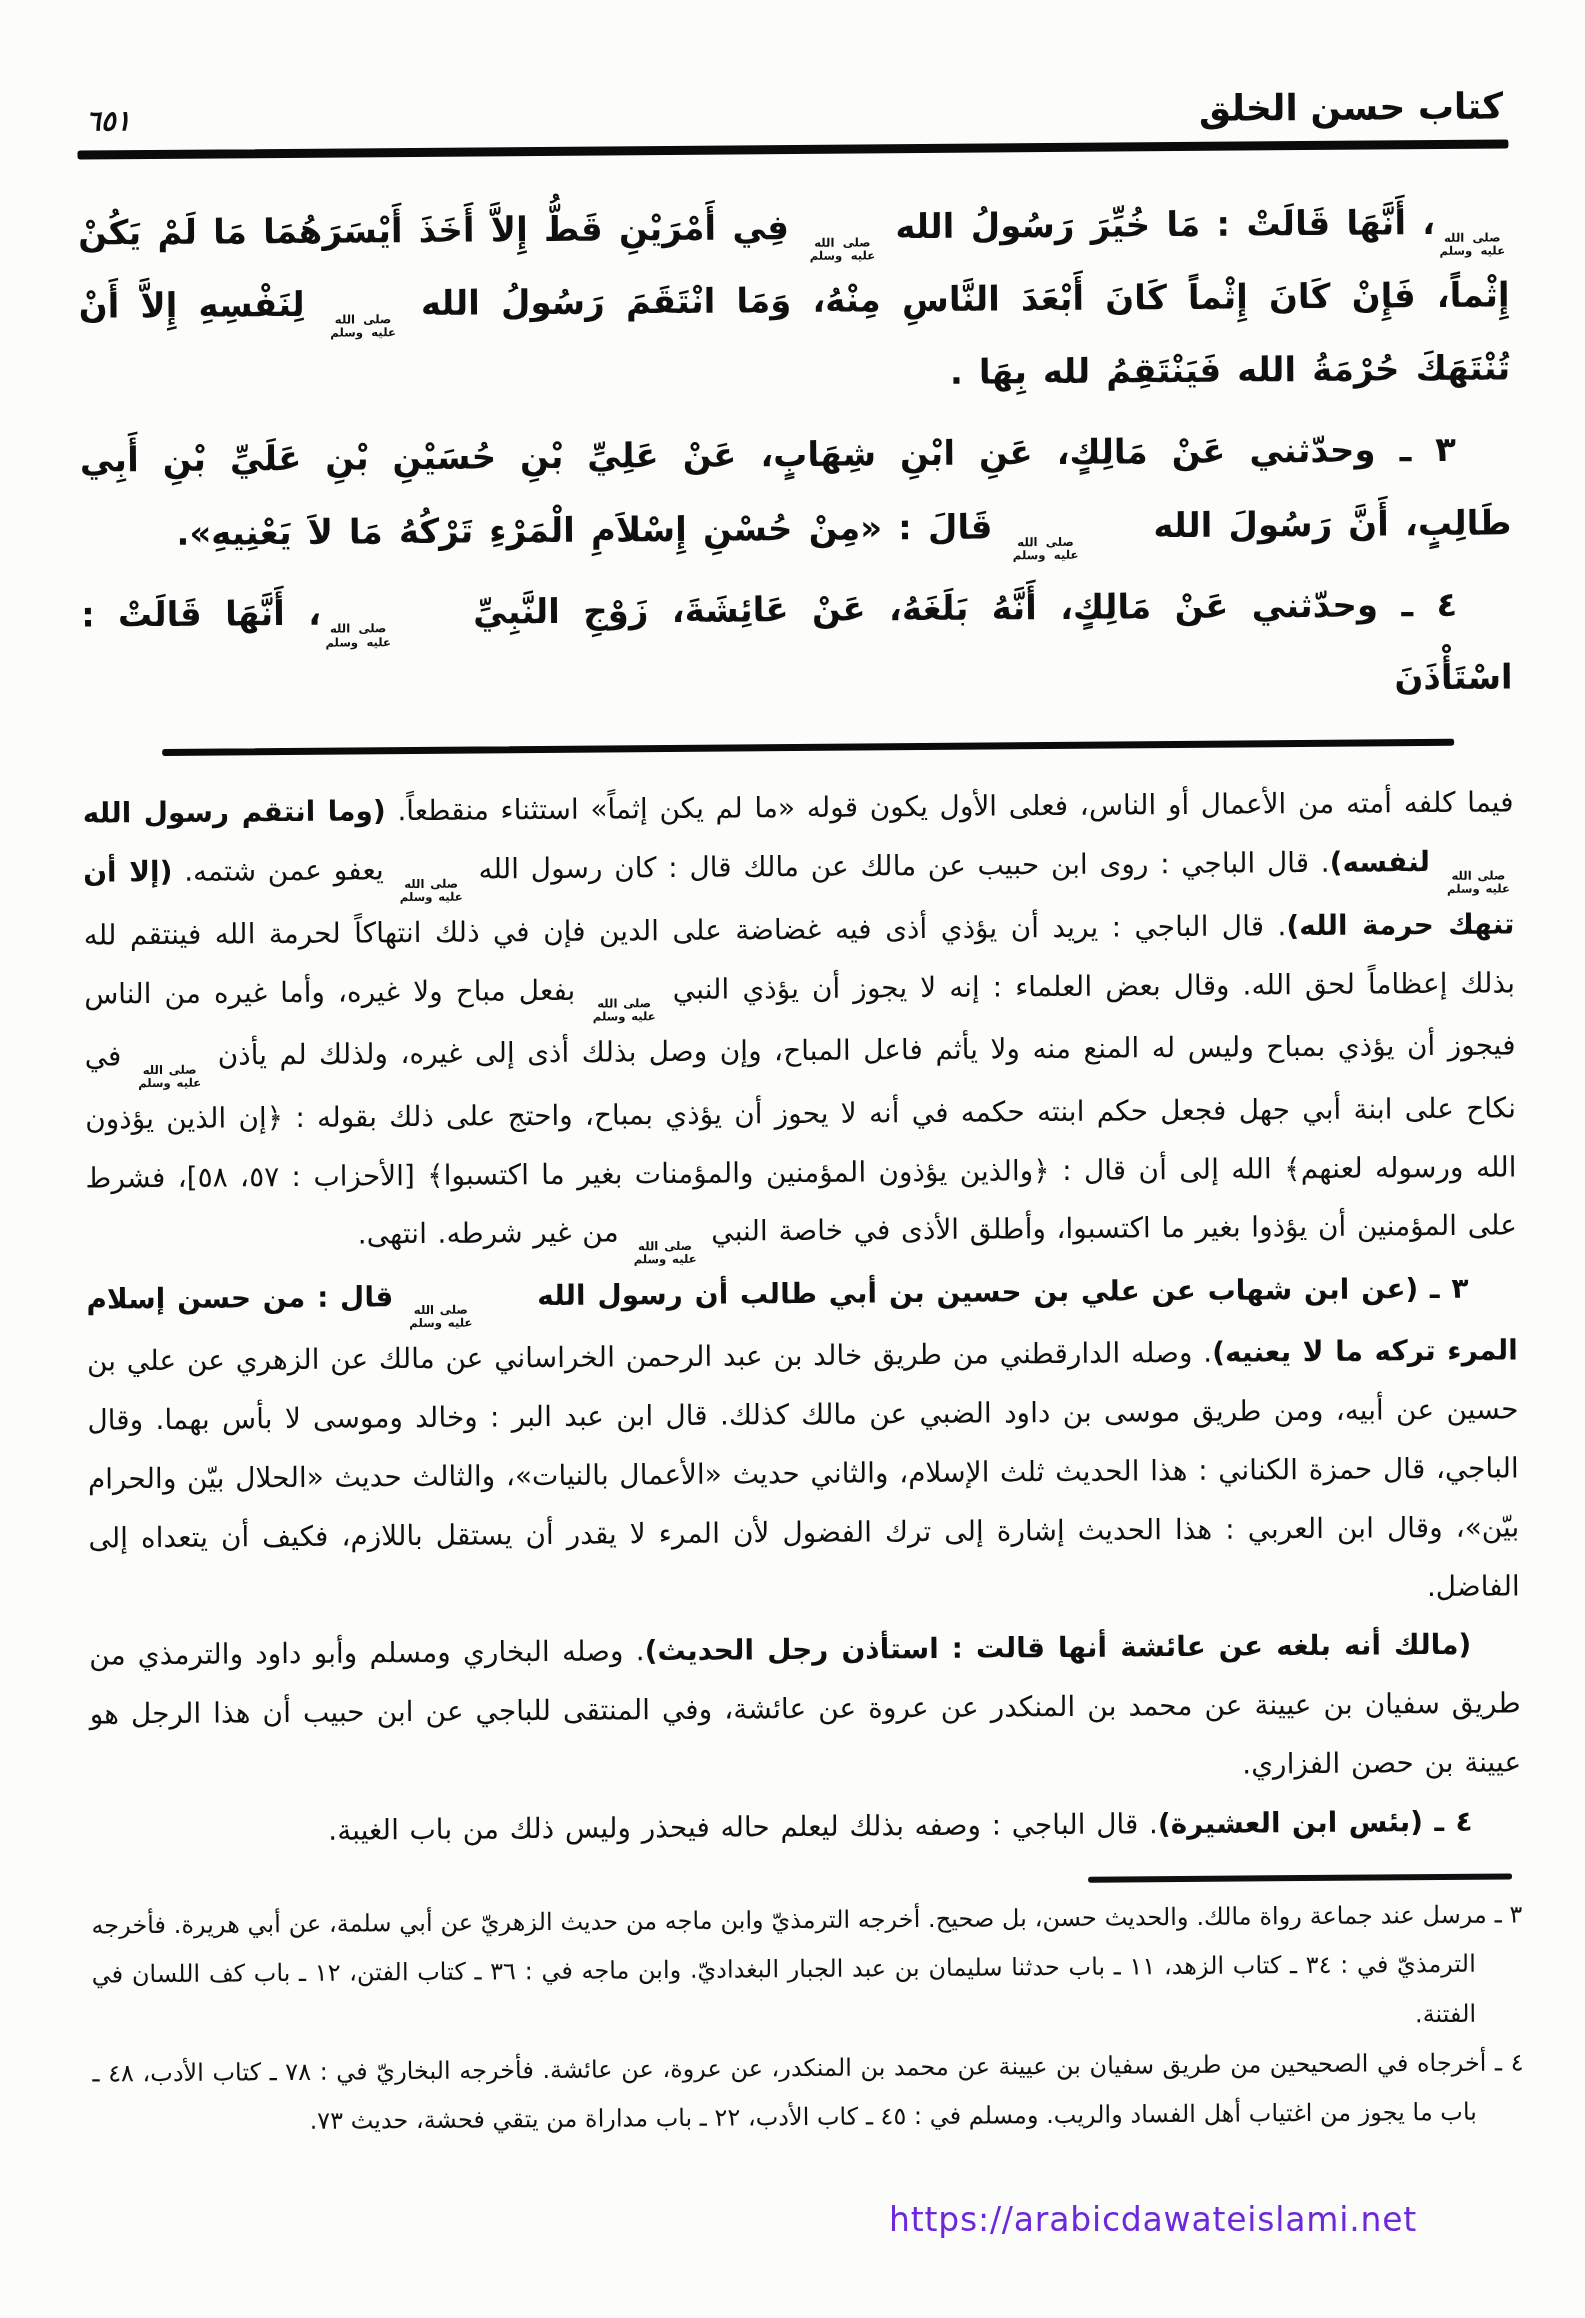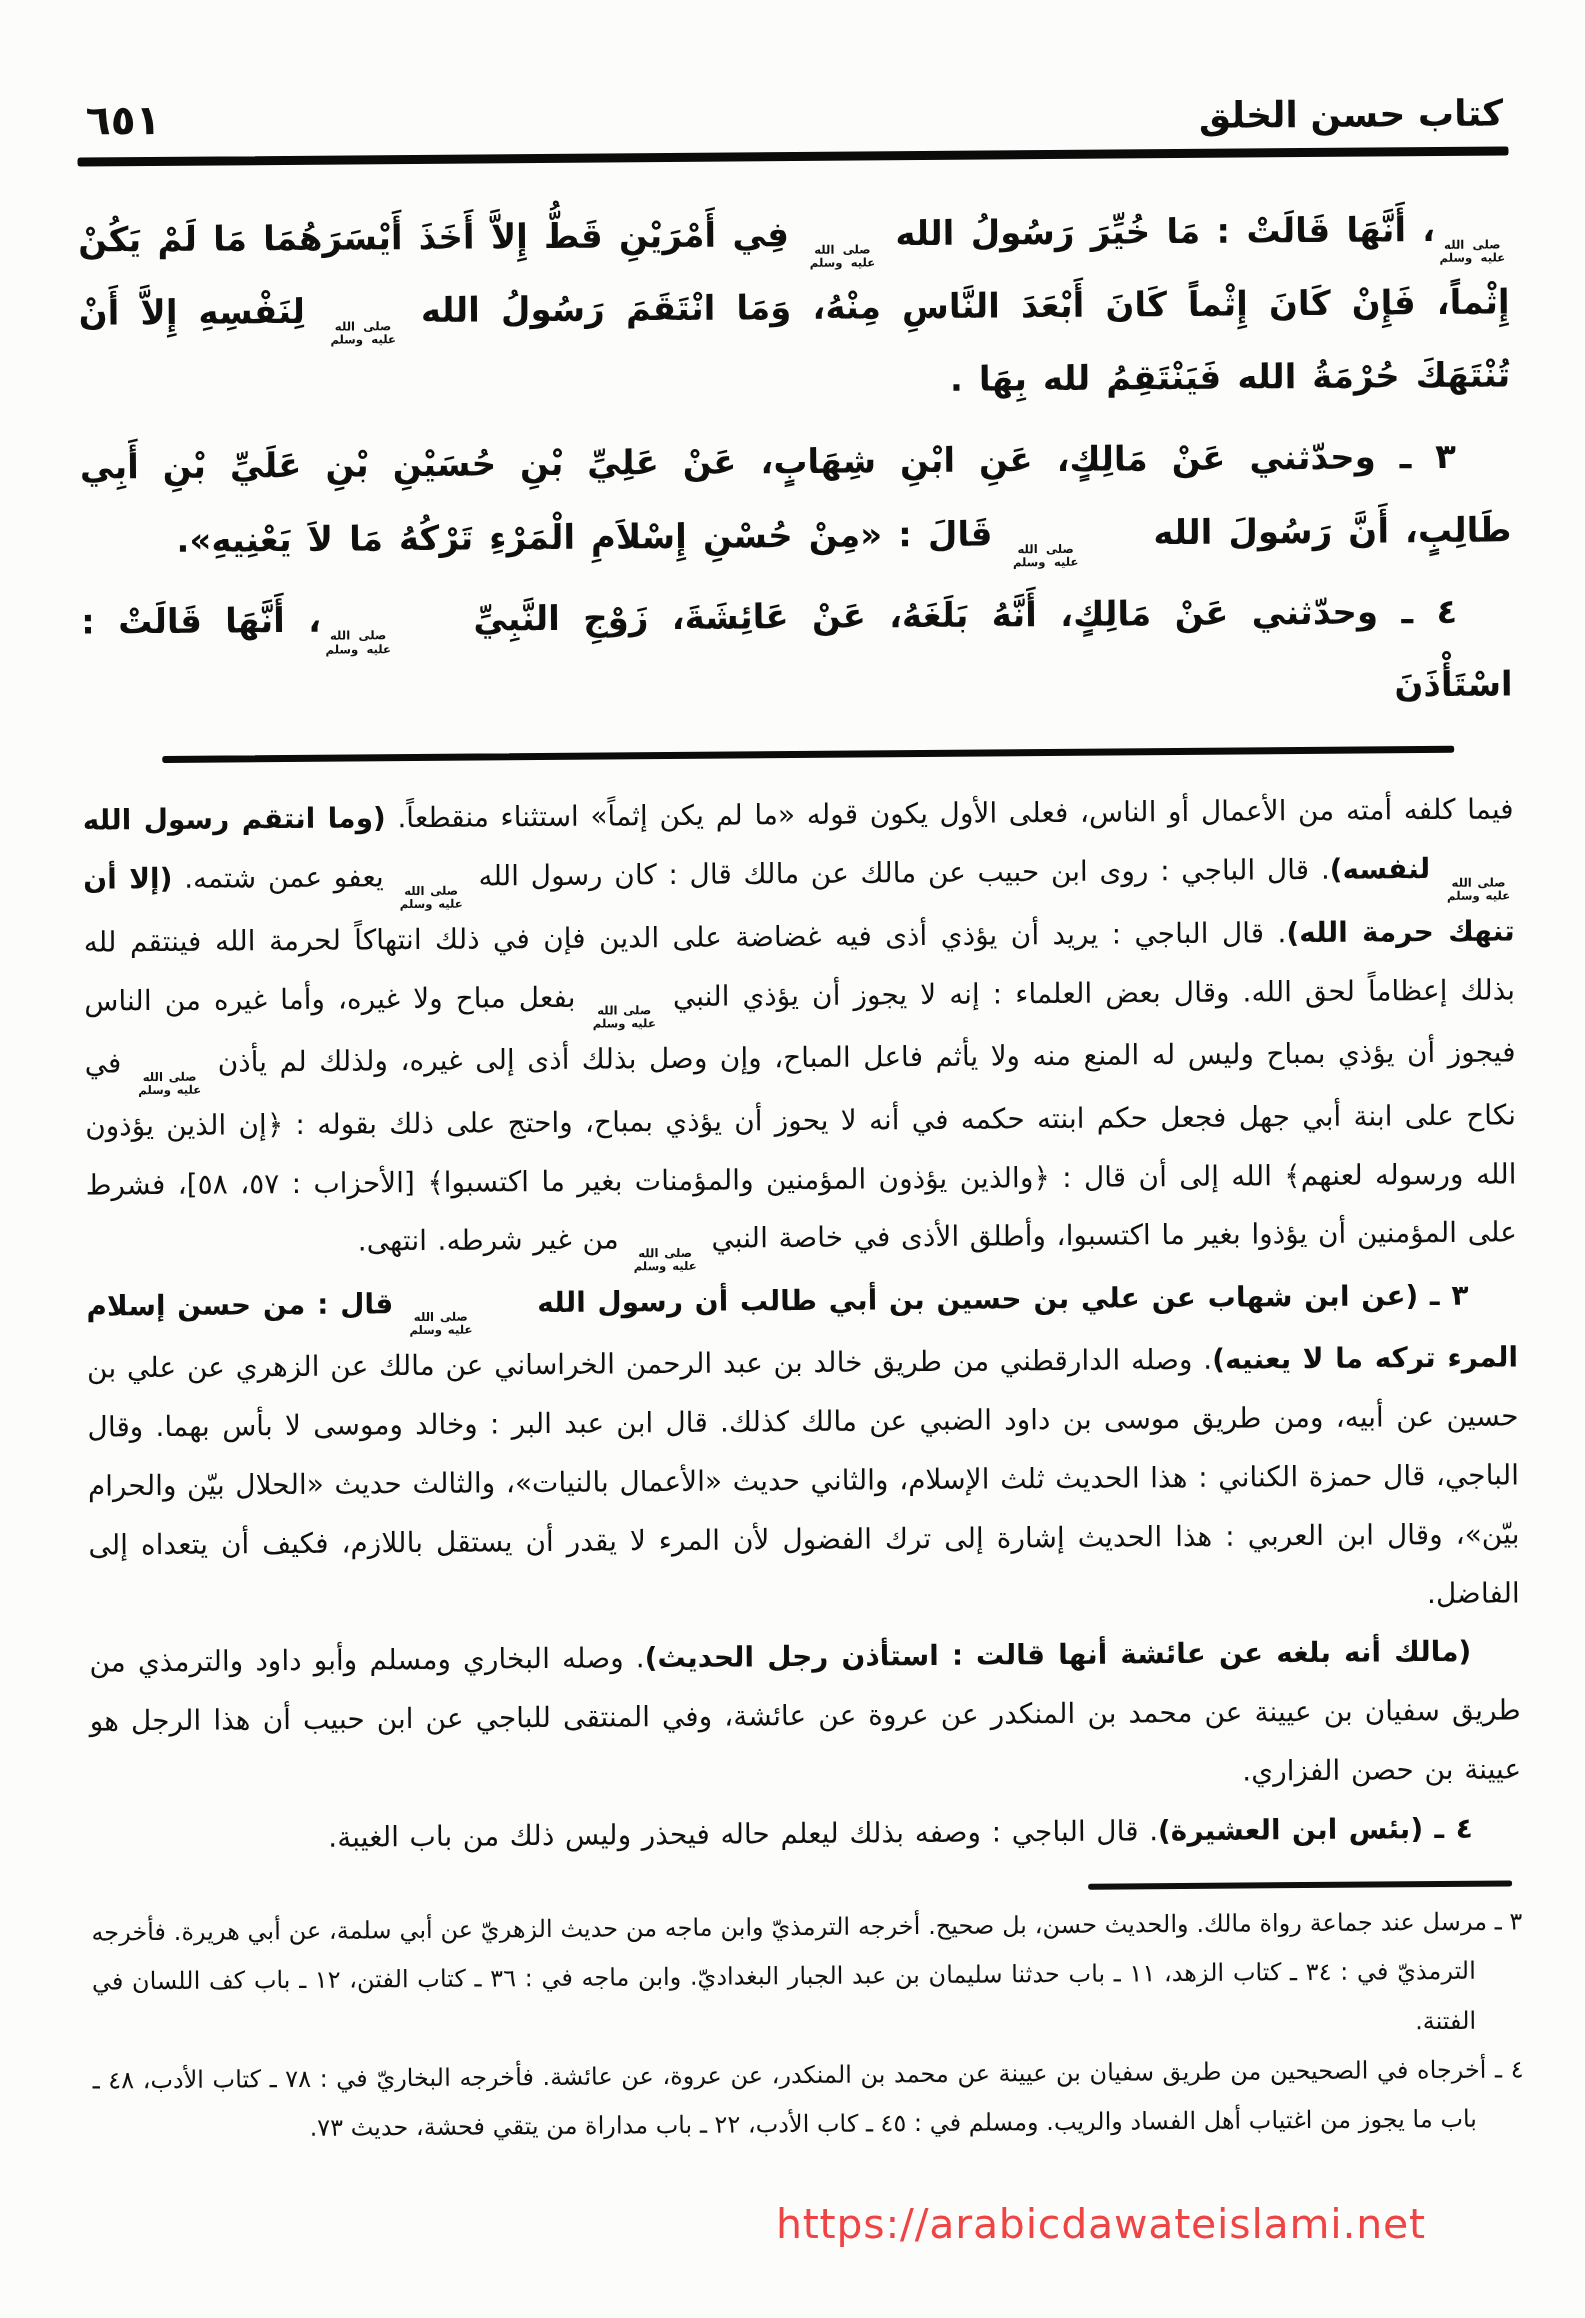--- a/index.html
+++ b/index.html
@@ -16,21 +16,21 @@
     position:absolute;
     top:91px;right:77px;left:77px;
     transform:rotate(-0.45deg);
     transform-origin:50% 0;
   }
   .header{
     display:flex;justify-content:space-between;align-items:flex-end;
     padding:0 5px 0 8.4px;
   }
   .book-title{font-size:36px;font-weight:bold;letter-spacing:-0.8px;}
-  .page-number{font-size:41px;font-weight:bold;}
+  .page-number{font-size:28px;font-weight:bold;font-style:italic;}
   .rule-top{height:8.4px;background:#0b0b0b;margin-top:13.4px;border-radius:2.5px;}
   .matn{
     margin-top:37px;
     font-size:34px;font-weight:bold;
     line-height:2.15;
     text-align:justify;
     word-spacing:4.2px;
   }
   .matn p{margin:0;}
   .matn p + p{margin-top:8.4px;}
@@ -54,24 +54,24 @@
   }
   .footnotes p{margin:0;padding-right:47px;text-indent:-47px;}
   .saw{
     display:inline-flex;flex-direction:column;
     font-size:11.7px;line-height:1.12;
     vertical-align:-8.4px;text-align:center;
     margin:0 4.2px;font-weight:bold;
   }
   .watermark{
     position:absolute;
-    top:2200px;right:159px;
+    top:2200px;right:168px;
     direction:ltr;
-    font-size:41px;
-    color:#ef4444;
+    font-size:33px;
+    color:#6d28d9;
     letter-spacing:0.8px;
   }
 </style>
 </head>
 <body>
 
 <div class="page">
   <div class="content">
 
     <div class="header">

